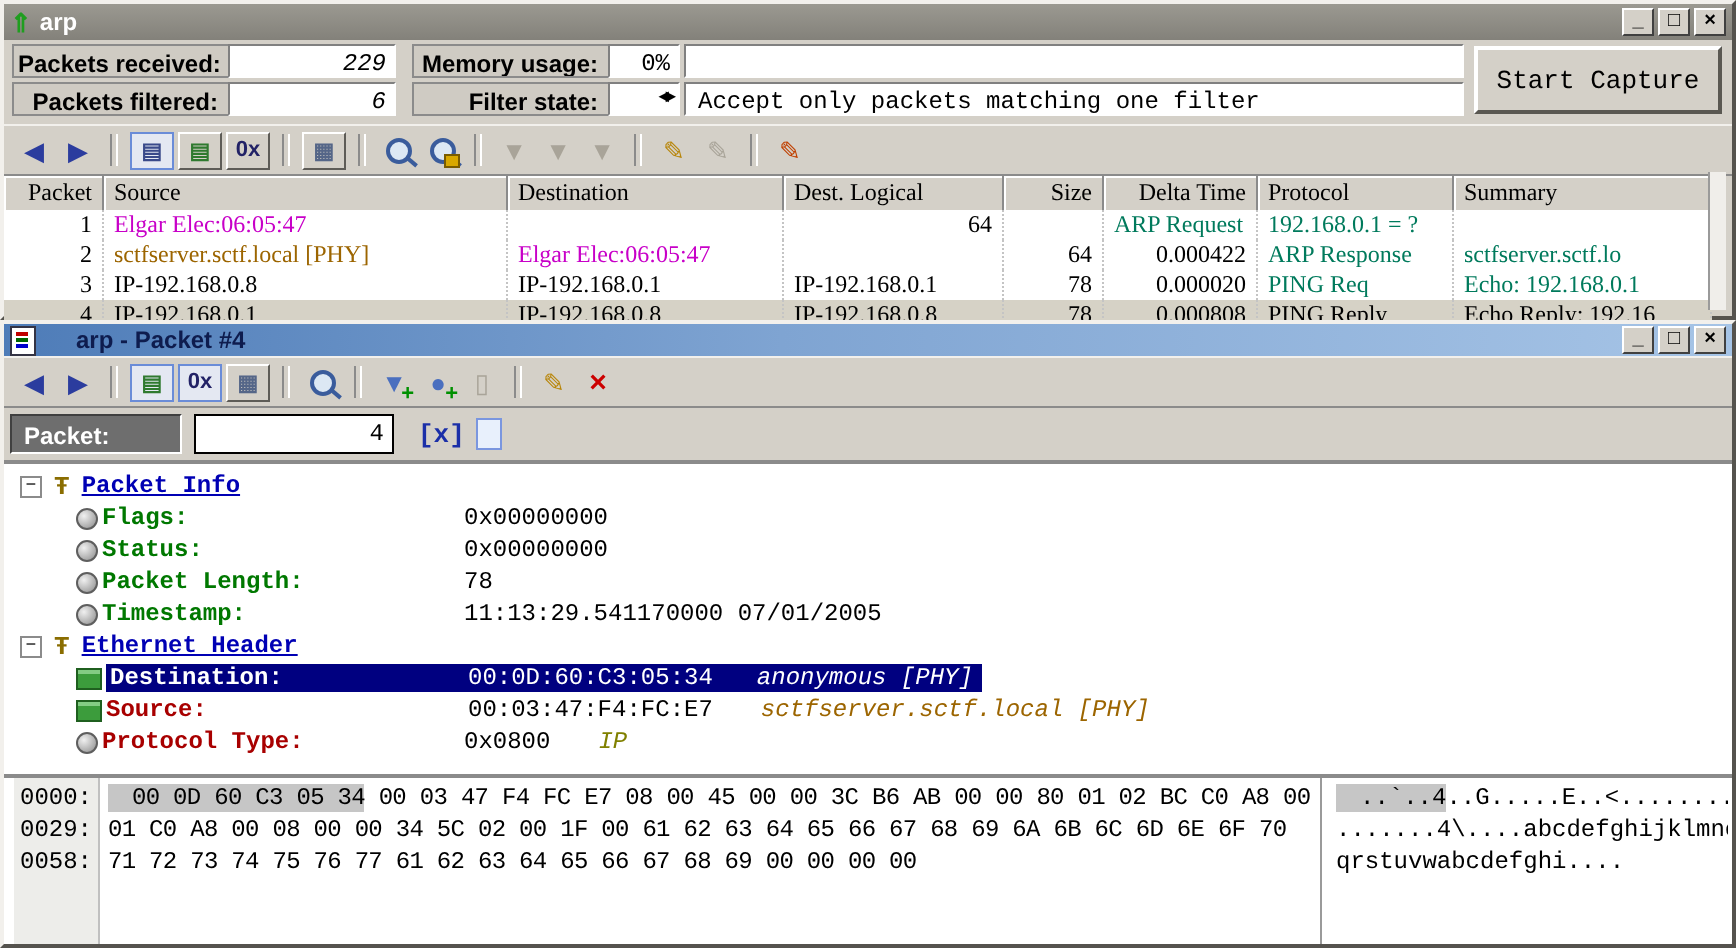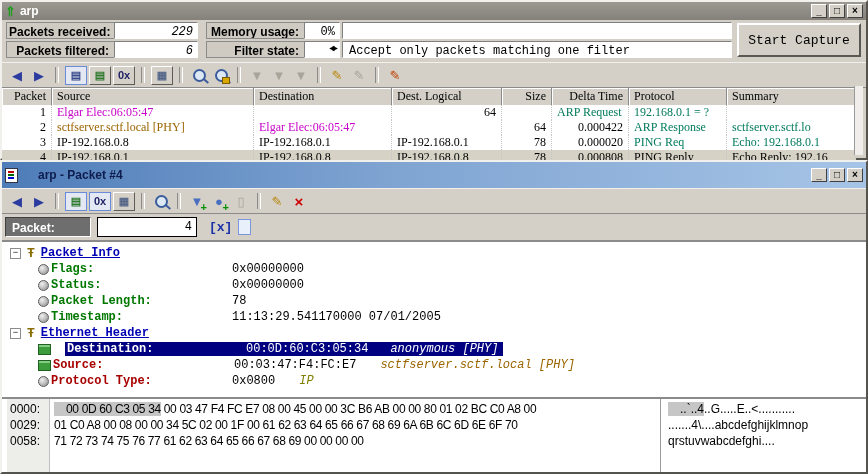--- a/index.html
+++ b/index.html
@@ -5,21 +5,21 @@
   html,body{margin:0;padding:0;background:#D4D0C8;}
   .desktop{position:relative;width:868px;height:474px;background:#D4D0C8;overflow:hidden;
            font-family:"Liberation Sans",sans-serif;font-size:12px;color:#000;}
   .win{position:absolute;left:0;width:868px;box-sizing:border-box;background:#D4D0C8;
        border:2px solid;border-color:#F2F0EC #55534E #55534E #F2F0EC;}
   #win1{top:0;height:160px;}
   #win2{top:160px;height:314px;display:flex;flex-direction:column;}
   
   .titlebar{height:18px;display:flex;align-items:center;gap:4px;padding:0 3px;flex:none;}
   #win1 .titlebar{background:linear-gradient(#9B9991,#83817A);}
-  #win2 .titlebar{height:26px;background:linear-gradient(90deg,#4E7CB8 0%,#7FA4D2 45%,#A6C4E6 100%);gap:20px;}
+  #win2 .titlebar{height:16px;background:linear-gradient(90deg,#4E7CB8 0%,#7FA4D2 45%,#A6C4E6 100%);gap:20px;}
   .title-text{font-weight:bold;font-size:12px;}
   #win1 .title-text{color:#FFFFFF;}
   #win2 .title-text{color:#0E1C4E;}
   .winbtns{margin-left:auto;display:flex;gap:2px;}
   .winbtn{width:16px;height:14px;box-sizing:border-box;background:#D4D0C8;border:1px solid;
           border-color:#FFFFFF #404040 #404040 #FFFFFF;font-size:10px;line-height:11px;
           text-align:center;font-weight:bold;cursor:default;}
   .capicon{color:#1F9E1F;font-weight:bold;font-size:13px;line-height:13px;}
   .docicon{position:relative;width:11px;height:13px;background:#fff;border:1px solid #334;flex:none;}
   .docicon::before{content:"";position:absolute;left:2px;top:2px;width:6px;height:2px;background:#C00000;
@@ -83,24 +83,24 @@
   .expand{width:11px;height:11px;box-sizing:border-box;border:1px solid #8B8B8B;background:#fff;
           font-size:9px;line-height:8px;text-align:center;color:#000;}
   .pylon{color:#8A6D00;font-weight:bold;font-size:13px;}
   .sphere{width:9px;height:9px;border-radius:50%;background:radial-gradient(circle at 3px 3px,#F0F0F0,#8A8A8A);
           border:1px solid #5E5E5E;flex:none;}
   .adapter{width:11px;height:9px;background:#3C9C3C;border:1px solid #1F5F1F;
            box-shadow:inset 0 2px 0 #84CC84;flex:none;}
   .sectlabel{font-weight:bold;text-decoration:underline;color:var(--blue);}
   .flabel{display:inline-block;min-width:179px;font-weight:bold;}
   .extra{font-style:italic;margin-left:22px;}
-  .selband{display:inline-flex;background:var(--select);color:#fff;padding:0 5px 0 2px;margin-left:12px;}
+  .selband{display:inline-flex;background:var(--select);color:#fff;padding:0 5px 0 2px;}
   .selband .flabel,.selband .extra{color:#fff;}
   
-  .hexarea{position:relative;flex:1;background:#fff;font-family:Liberation Sans, sans-serif;
+  .hexarea{position:relative;flex:1;background:#fff;font-family:Liberation Mono, monospace;
            font-size:12px;overflow:hidden;padding-top:2px;}
   .gutterbg{position:absolute;left:5px;top:0;bottom:0;width:42px;background:#EDEDEA;border-right:1px solid #C0C0C0;}
   .hexdiv{position:absolute;left:658px;top:0;bottom:0;width:1px;background:#9A9A9A;box-shadow:1px 0 0 #fff;}
   .hrow{position:relative;height:16px;line-height:16px;white-space:pre;}
   .hoff{position:absolute;left:8px;}
   .hhex{position:absolute;left:52px;width:602px;overflow:hidden;letter-spacing:-0.35px;}
   .hascii{position:absolute;left:666px;right:2px;overflow:hidden;}
   .hl{background:#C6C6C6;padding-left:12px;}
   
   .c-magenta{color:var(--magenta);} .c-teal{color:var(--teal);} .c-brown{color:var(--brown);}

